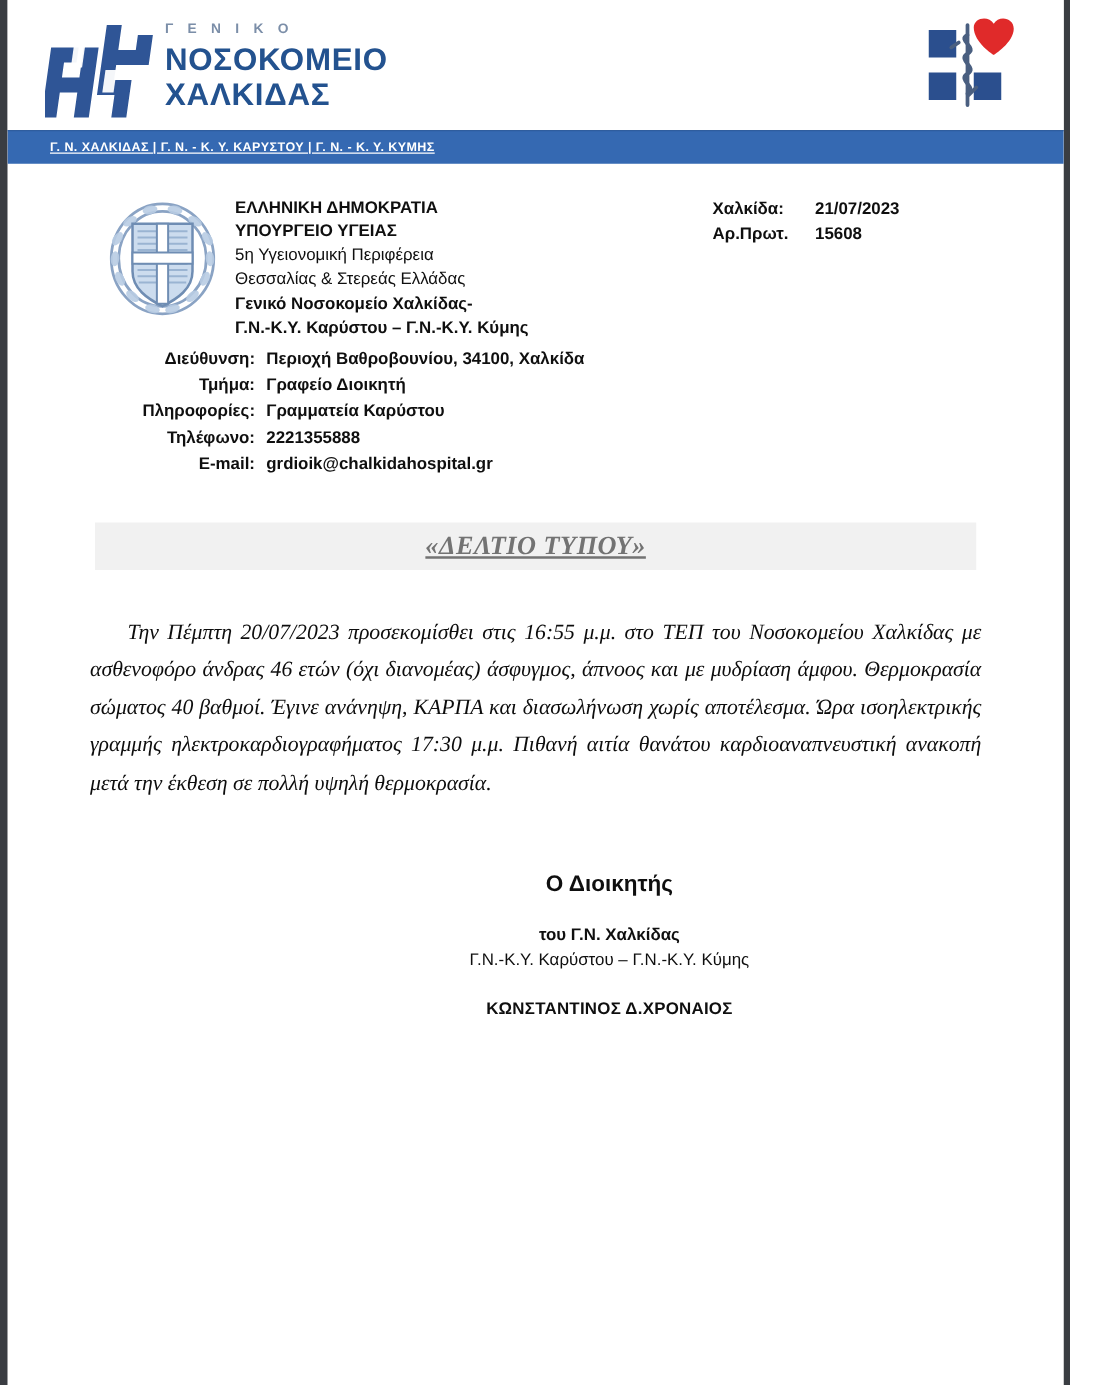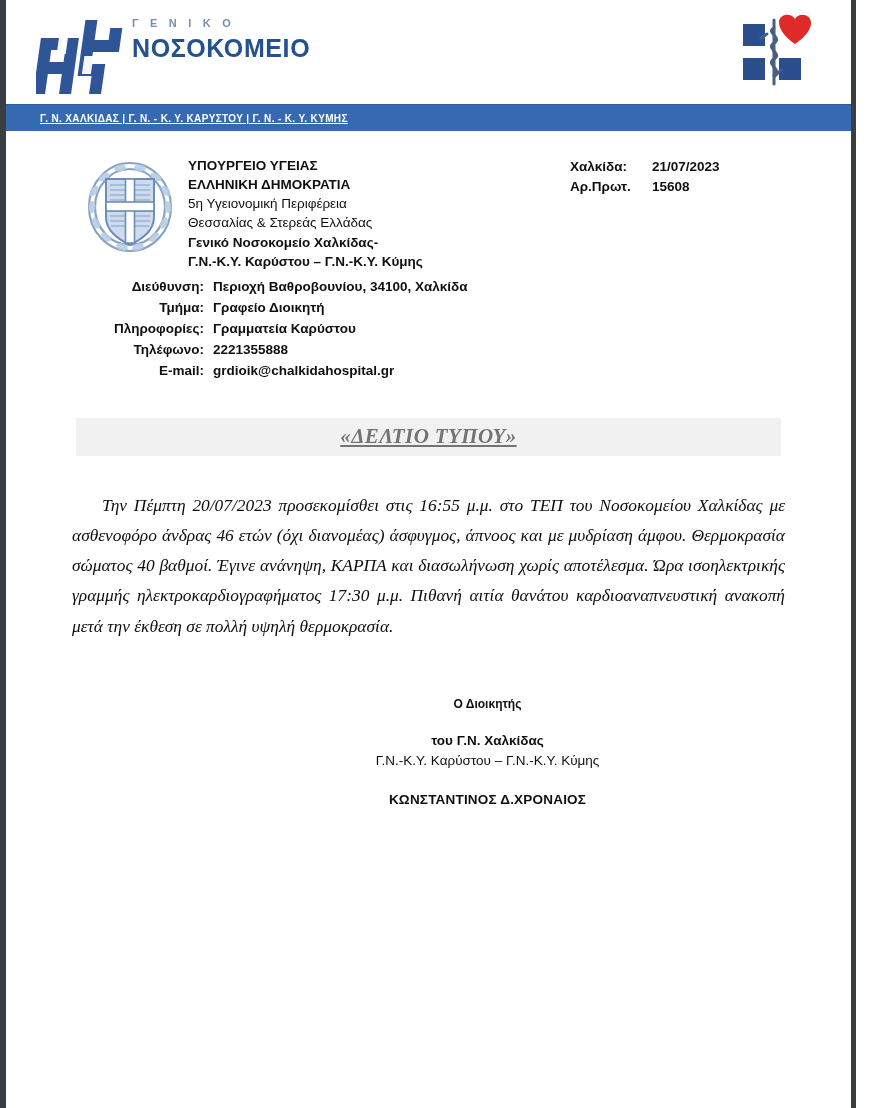--- a/index.html
+++ b/index.html
@@ -177,21 +177,21 @@
     text-indent: 30px;
   }
 
   
   .signature {
     margin-top: 56px;
     text-align: center;
     color: #0f0f0f;
   }
   .sig-role {
-    font-size: 12px;
+    font-size: 18px;
     font-weight: bold;
     padding-left: 118px;
   }
   .sig-org1 {
     font-size: 13.5px;
     font-weight: bold;
     margin-top: 22px;
     padding-left: 118px;
   }
   .sig-org2 {
@@ -223,20 +223,21 @@
         <g fill="#ffffff" opacity="0.95">
           <rect x="26" y="18" width="9" height="20" transform="skewX(-8)"></rect>
           <rect x="54" y="40" width="9" height="18" transform="skewX(-8)"></rect>
         </g>
       </svg>
     </div>
 
     <div class="brand-text">
       <div class="brand-kicker">Γ Ε Ν Ι Κ Ο</div>
       <div class="brand-line1">ΝΟΣΟΚΟΜΕΙΟ</div>
+      <div class="brand-line2">ΧΑΛΚΙΔΑΣ</div>
     </div>
 
     <div class="ministry-logo">
       <svg viewBox="0 0 86 78" width="86" height="78" aria-hidden="true">
 
         <path d="M48 10 C48 2, 60 0, 64 7 C68 0, 80 2, 80 11 C80 22, 64 32, 64 32 C64 32, 48 22, 48 10 Z" fill="#e02a2a"></path>
 
         <rect x="12" y="12" width="22" height="22" fill="#2b4f8e"></rect>
         <rect x="12" y="46" width="22" height="22" fill="#2b4f8e"></rect>
         <rect x="48" y="46" width="22" height="22" fill="#2b4f8e"></rect>
@@ -305,22 +306,22 @@
           </g>
 
           <g fill="#ffffff" stroke="#6f8db3" stroke-width="1.6">
             <rect x="41.5" y="20" width="9" height="64"></rect>
             <rect x="22" y="43" width="48" height="9"></rect>
           </g>
         </svg>
       </div>
 
       <div class="org-lines">
+        <div class="b">ΕΛΛΗΝΙΚΗ ΔΗΜΟΚΡΑΤΙΑ</div>
         <div class="b">ΥΠΟΥΡΓΕΙΟ ΥΓΕΙΑΣ</div>
-        <div class="b">ΕΛΛΗΝΙΚΗ ΔΗΜΟΚΡΑΤΙΑ</div>
         <div>5η Υγειονομική Περιφέρεια</div>
         <div>Θεσσαλίας &amp; Στερεάς Ελλάδας</div>
         <div class="b">Γενικό Νοσοκομείο Χαλκίδας-</div>
         <div class="b">Γ.Ν.-Κ.Υ. Καρύστου – Γ.Ν.-Κ.Υ. Κύμης</div>
       </div>
 
       <div class="docmeta">
         <div class="docmeta-row">
           <span class="docmeta-label">Χαλκίδα:</span>
           <span class="docmeta-value">21/07/2023</span>

